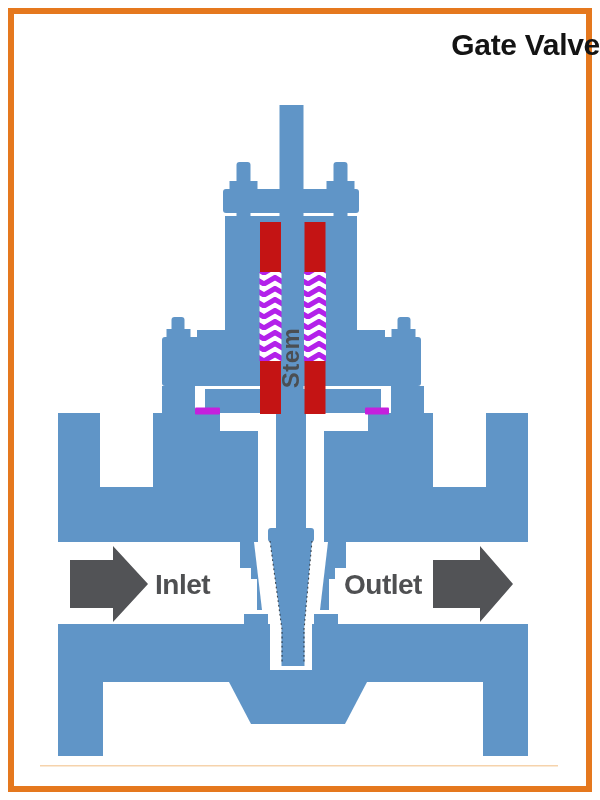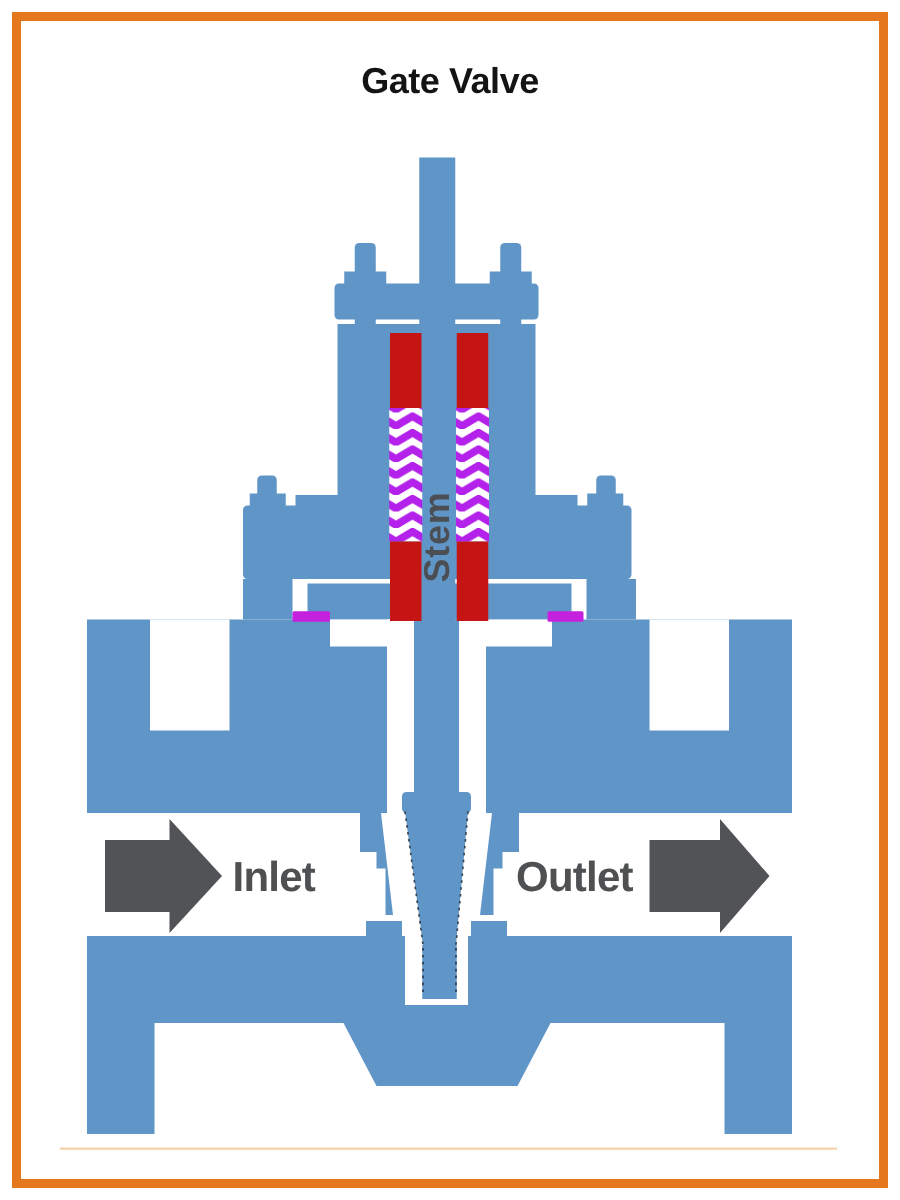--- a/index.html
+++ b/index.html
@@ -3,22 +3,22 @@
 <meta charset="utf-8">
 <style>
   html,body{margin:0;padding:0;}
   body{
     width:600px;height:800px;position:relative;overflow:hidden;
     background:var(--background,#fff);
     font-family:"Liberation Sans", sans-serif;
   }
   .frame{position:absolute;inset:8px;border:6px solid var(--border_orange,#e5781e);}
   h1.title{
-    position:absolute;top:28px;left:0;right:0;margin:13px;text-align:center;
-    font-size:24px;font-weight:bold;letter-spacing:-0.3px;
+    position:absolute;top:28px;left:0;right:0;margin:0;text-align:right;
+    font-size:30px;font-weight:bold;letter-spacing:-0.3px;
     color:var(--title_color,#141414);
   }
   svg.diagram{position:absolute;top:0;left:0;}
   .b{fill:var(--body_blue,#6095c7);}
   .w{fill:#ffffff;}
   .r{fill:var(--packing_red,#c41414);}
   .m{fill:var(--gasket_magenta,#c520dd);}
   .g{fill:var(--arrow_gray,#525356);}
   .chev{stroke:var(--chevron_purple,#b321ea);fill:none;stroke-width:5.2;}
   .lbl{font-weight:bold;font-size:28px;letter-spacing:-0.5px;fill:var(--label_gray,#4f5052);}

